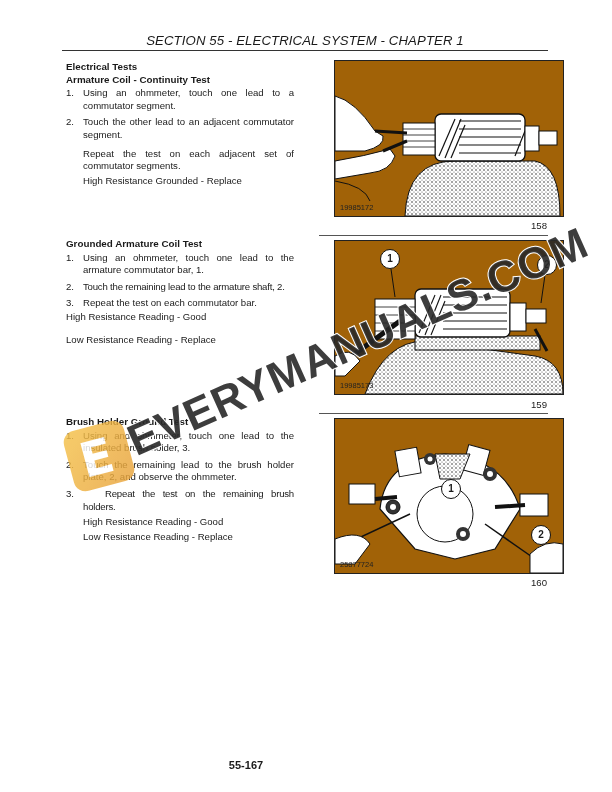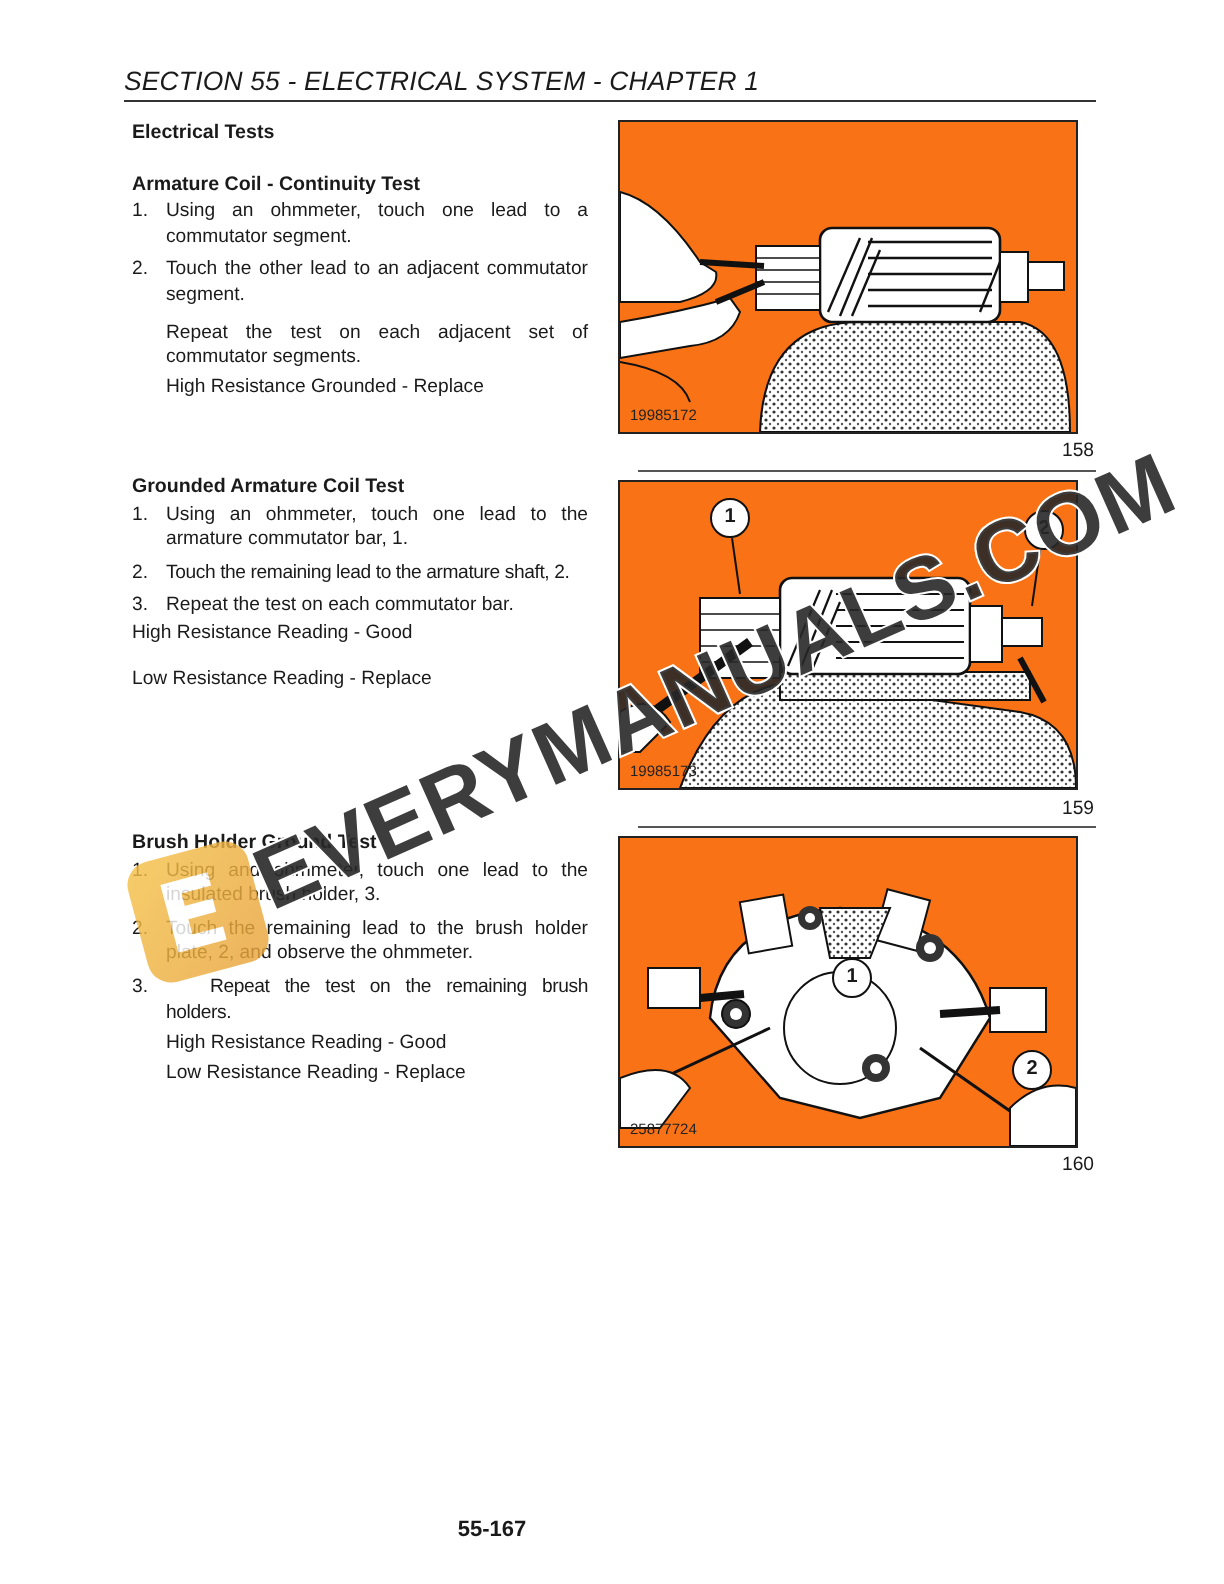--- a/index.html
+++ b/index.html
@@ -1,28 +1,28 @@
 <!DOCTYPE html>
 <html><head>
 <meta charset="utf-8">
 <style>
   html, body { margin: 0; padding: 0; background: #ffffff; }
   body { width: 612px; height: 792px; position: relative; overflow: hidden;
          font-family: "Liberation Sans", sans-serif; color: #1a1a1a; }
-  .header { position: absolute; left: 62px; top: 33px; width: 486px; 
+  .header { position: absolute; left: 62px; top: 33px; width: 486px; text-align: center;
             font-style: italic; font-size: 13.2px; letter-spacing: 0.1px; }
   .header-rule { position: absolute; left: 62px; top: 50px; width: 486px; height: 1px; background: #333; }
   .left-col { position: absolute; left: 66px; width: 228px; font-size: 9.6px; line-height: 12.6px; }
   .h-main { font-weight: bold; font-size: 9.8px; }
   .h-sub { font-weight: bold; font-size: 9.8px; }
   .step { position: relative; padding-left: 17px; text-align: justify; text-align-last: left; margin-bottom: 4px; }
   .step .num { position: absolute; left: 0; top: 0; }
   .para { padding-left: 17px; text-align: justify; margin-bottom: 2px; }
   .plain { margin-bottom: 2px; }
-  .figure { position: absolute; left: 309px; width: 228px; border: 1px solid #222; background: #f97316; overflow: hidden; }
+  .figure { position: absolute; left: 334px; width: 228px; border: 1px solid #222; background: #a16207; overflow: hidden; }
   .fig-code { position: absolute; left: 5px; bottom: 4px; font-size: 7.5px; color: #222; }
   .fig-num { position: absolute; left: 510px; width: 37px; text-align: right; font-size: 9.6px; }
   .fig-rule { position: absolute; left: 319px; width: 229px; height: 1px; background: #555; }
   .callout { position: absolute; width: 18px; height: 18px; border: 1.3px solid #111; border-radius: 50%;
              background: #fff; font-size: 10px; font-weight: bold; text-align: center; line-height: 18px; }
   .footer { position: absolute; left: 0; width: 492px; top: 759px; text-align: center; font-weight: bold; font-size: 11px; }
   .watermark { position: absolute; left: 120px; top: 420px; transform: rotate(-24deg); transform-origin: left top;
                font-size: 44px; font-weight: bold; color: rgba(40,40,40,0.9); letter-spacing: 1px;
                -webkit-text-stroke: 2px #fff; paint-order: stroke fill; white-space: nowrap; pointer-events: none; }
   .wm-logo { position: absolute; left: 68px; top: 425px; width: 62px; height: 62px; border-radius: 12px;
@@ -30,21 +30,21 @@
   .wm-logo span { position: absolute; left: 12px; top: 4px; font-size: 48px; font-weight: bold; color: #fff;
                   font-family: "DejaVu Sans", sans-serif; }
 </style>
 </head>
 <body>
 
 <div class="header">SECTION 55 - ELECTRICAL SYSTEM - CHAPTER 1</div>
 <div class="header-rule"></div>
 
 <div class="left-col" style="top:61px;">
-  <div class="h-main" style="margin-bottom:13px;">Electrical Tests</div>
+  <div class="h-main" style="">Electrical Tests</div>
   <div class="h-sub" style="margin-bottom:1px;">Armature Coil - Continuity Test</div>
   <div class="step">
     <span class="num">1.</span>
     <span>Using an ohmmeter, touch one lead to a commutator segment.</span>
   </div>
   <div class="step">
     <span class="num">2.</span>
     <span>Touch the other lead to an adjacent commutator segment.</span>
   </div>
   <div class="para" style="margin-top:6px;">Repeat the test on each adjacent set of commutator segments.</div>

